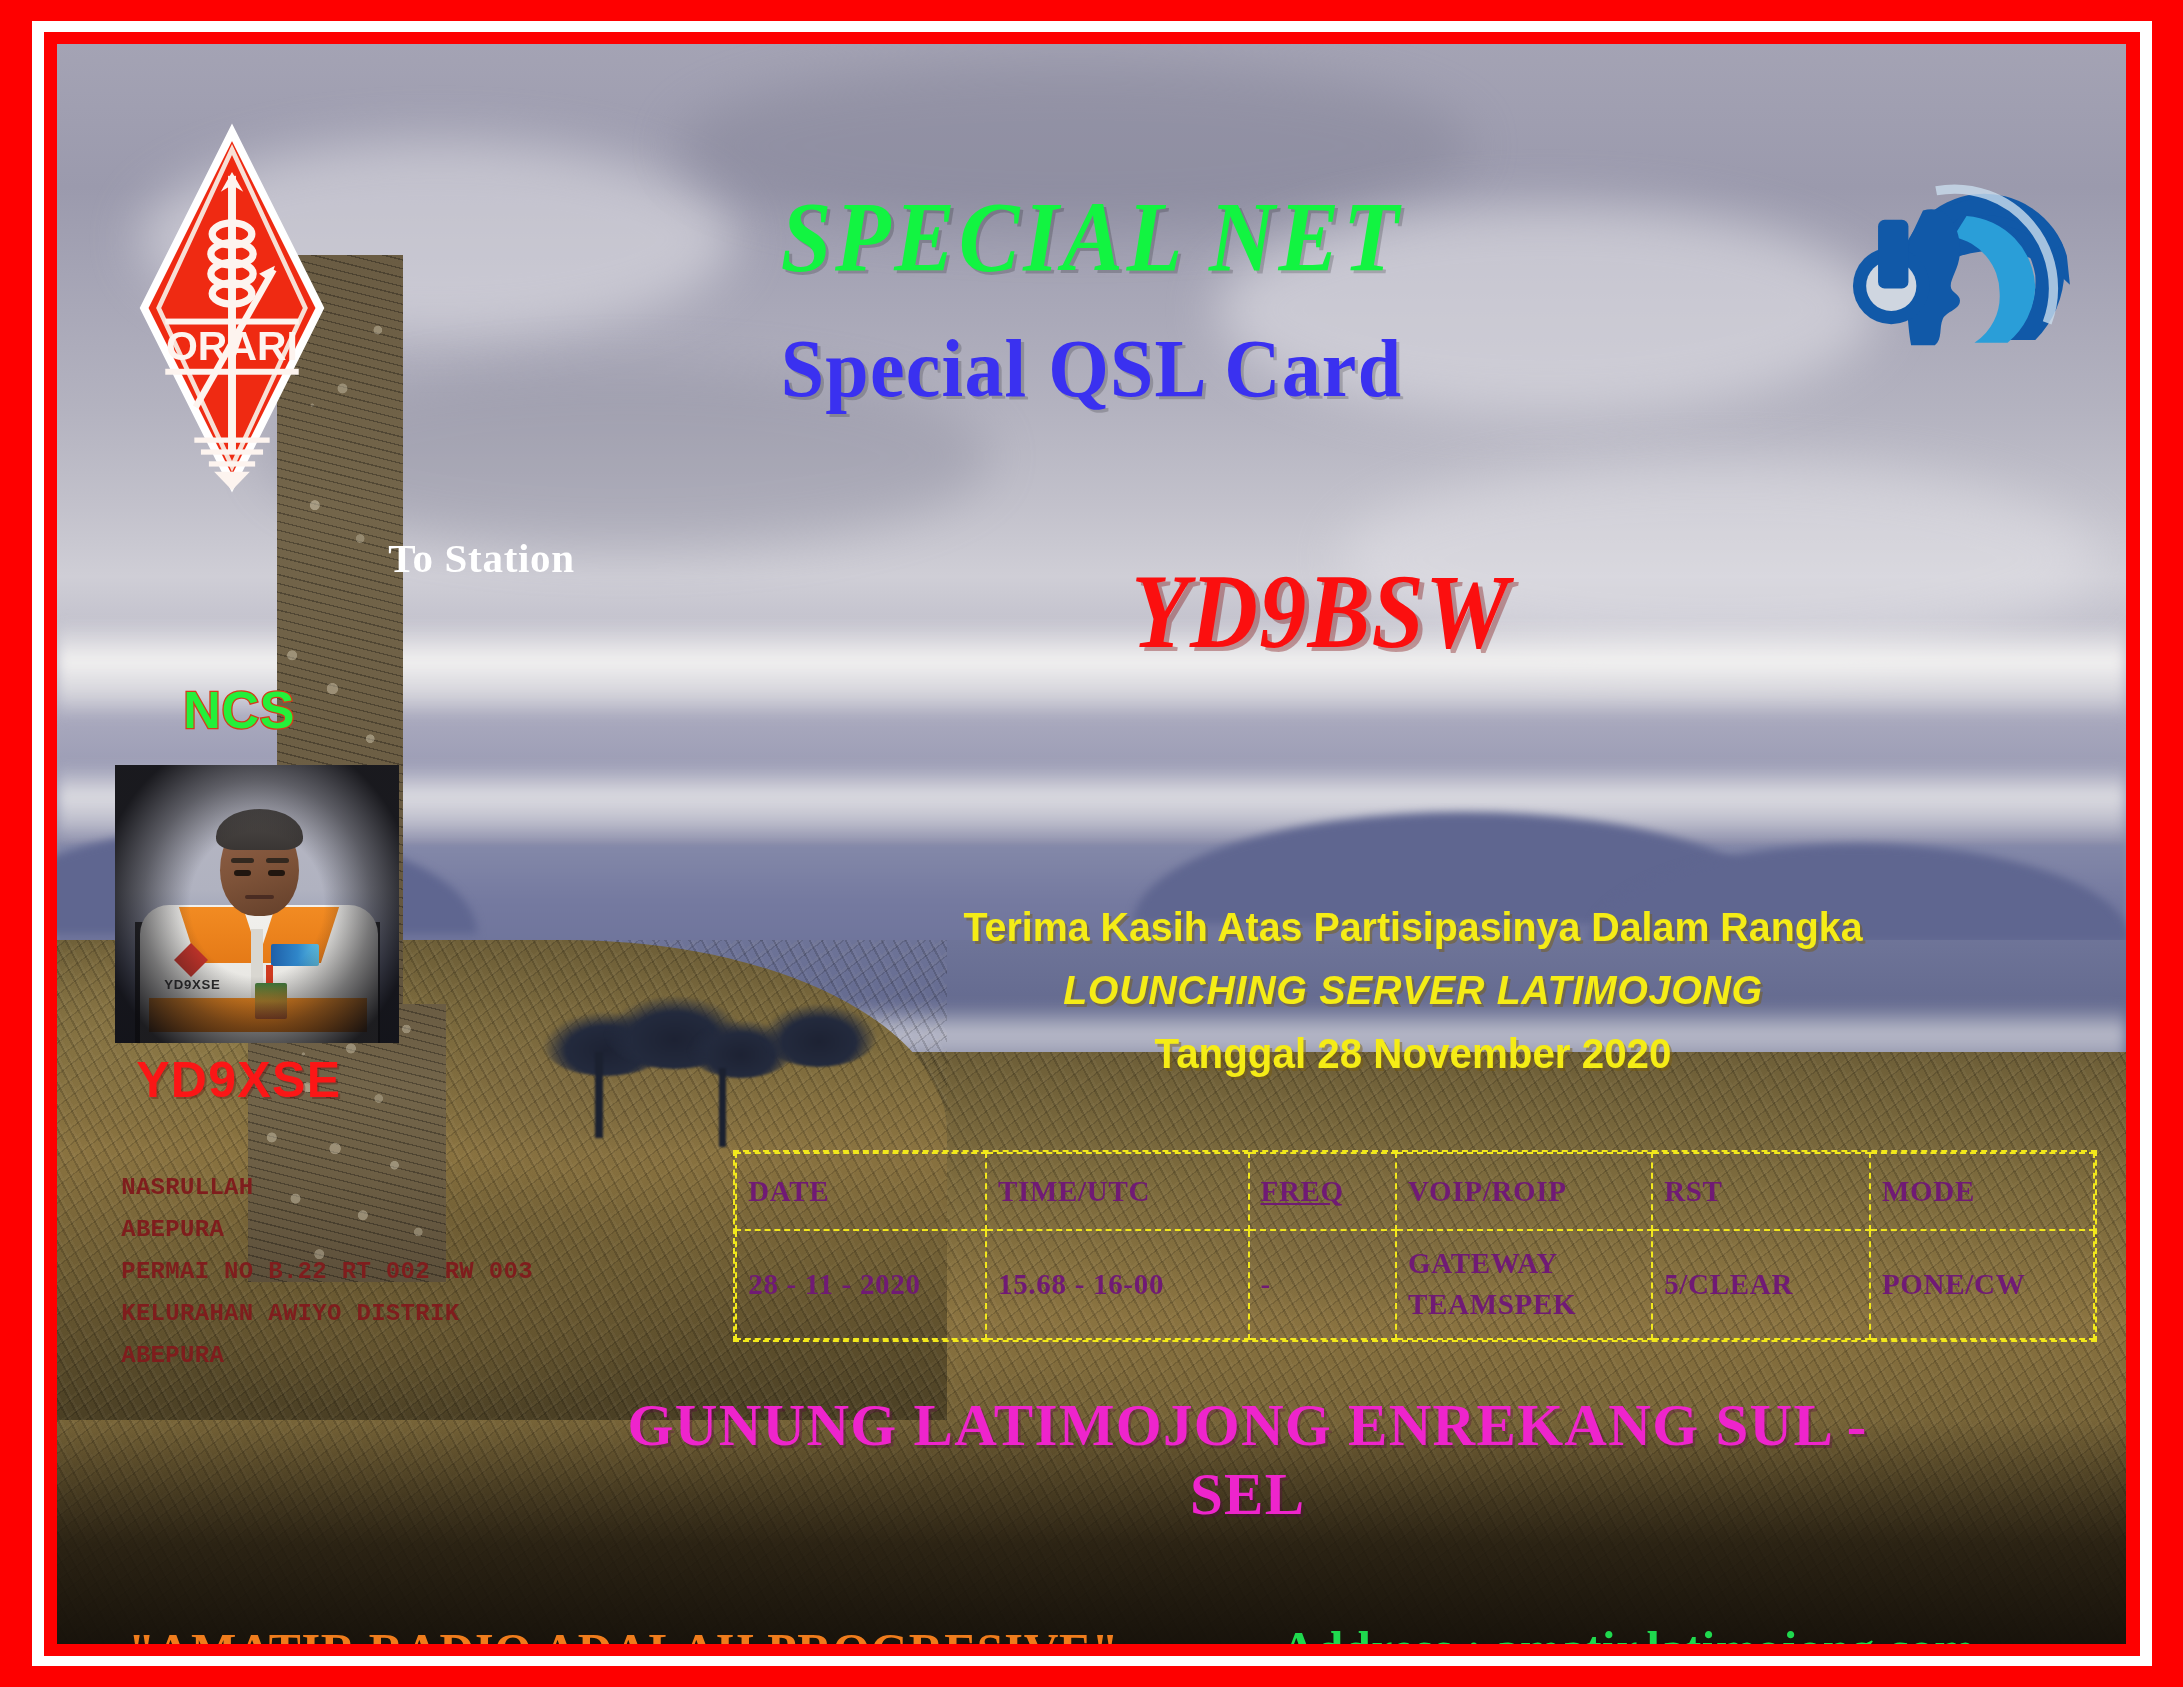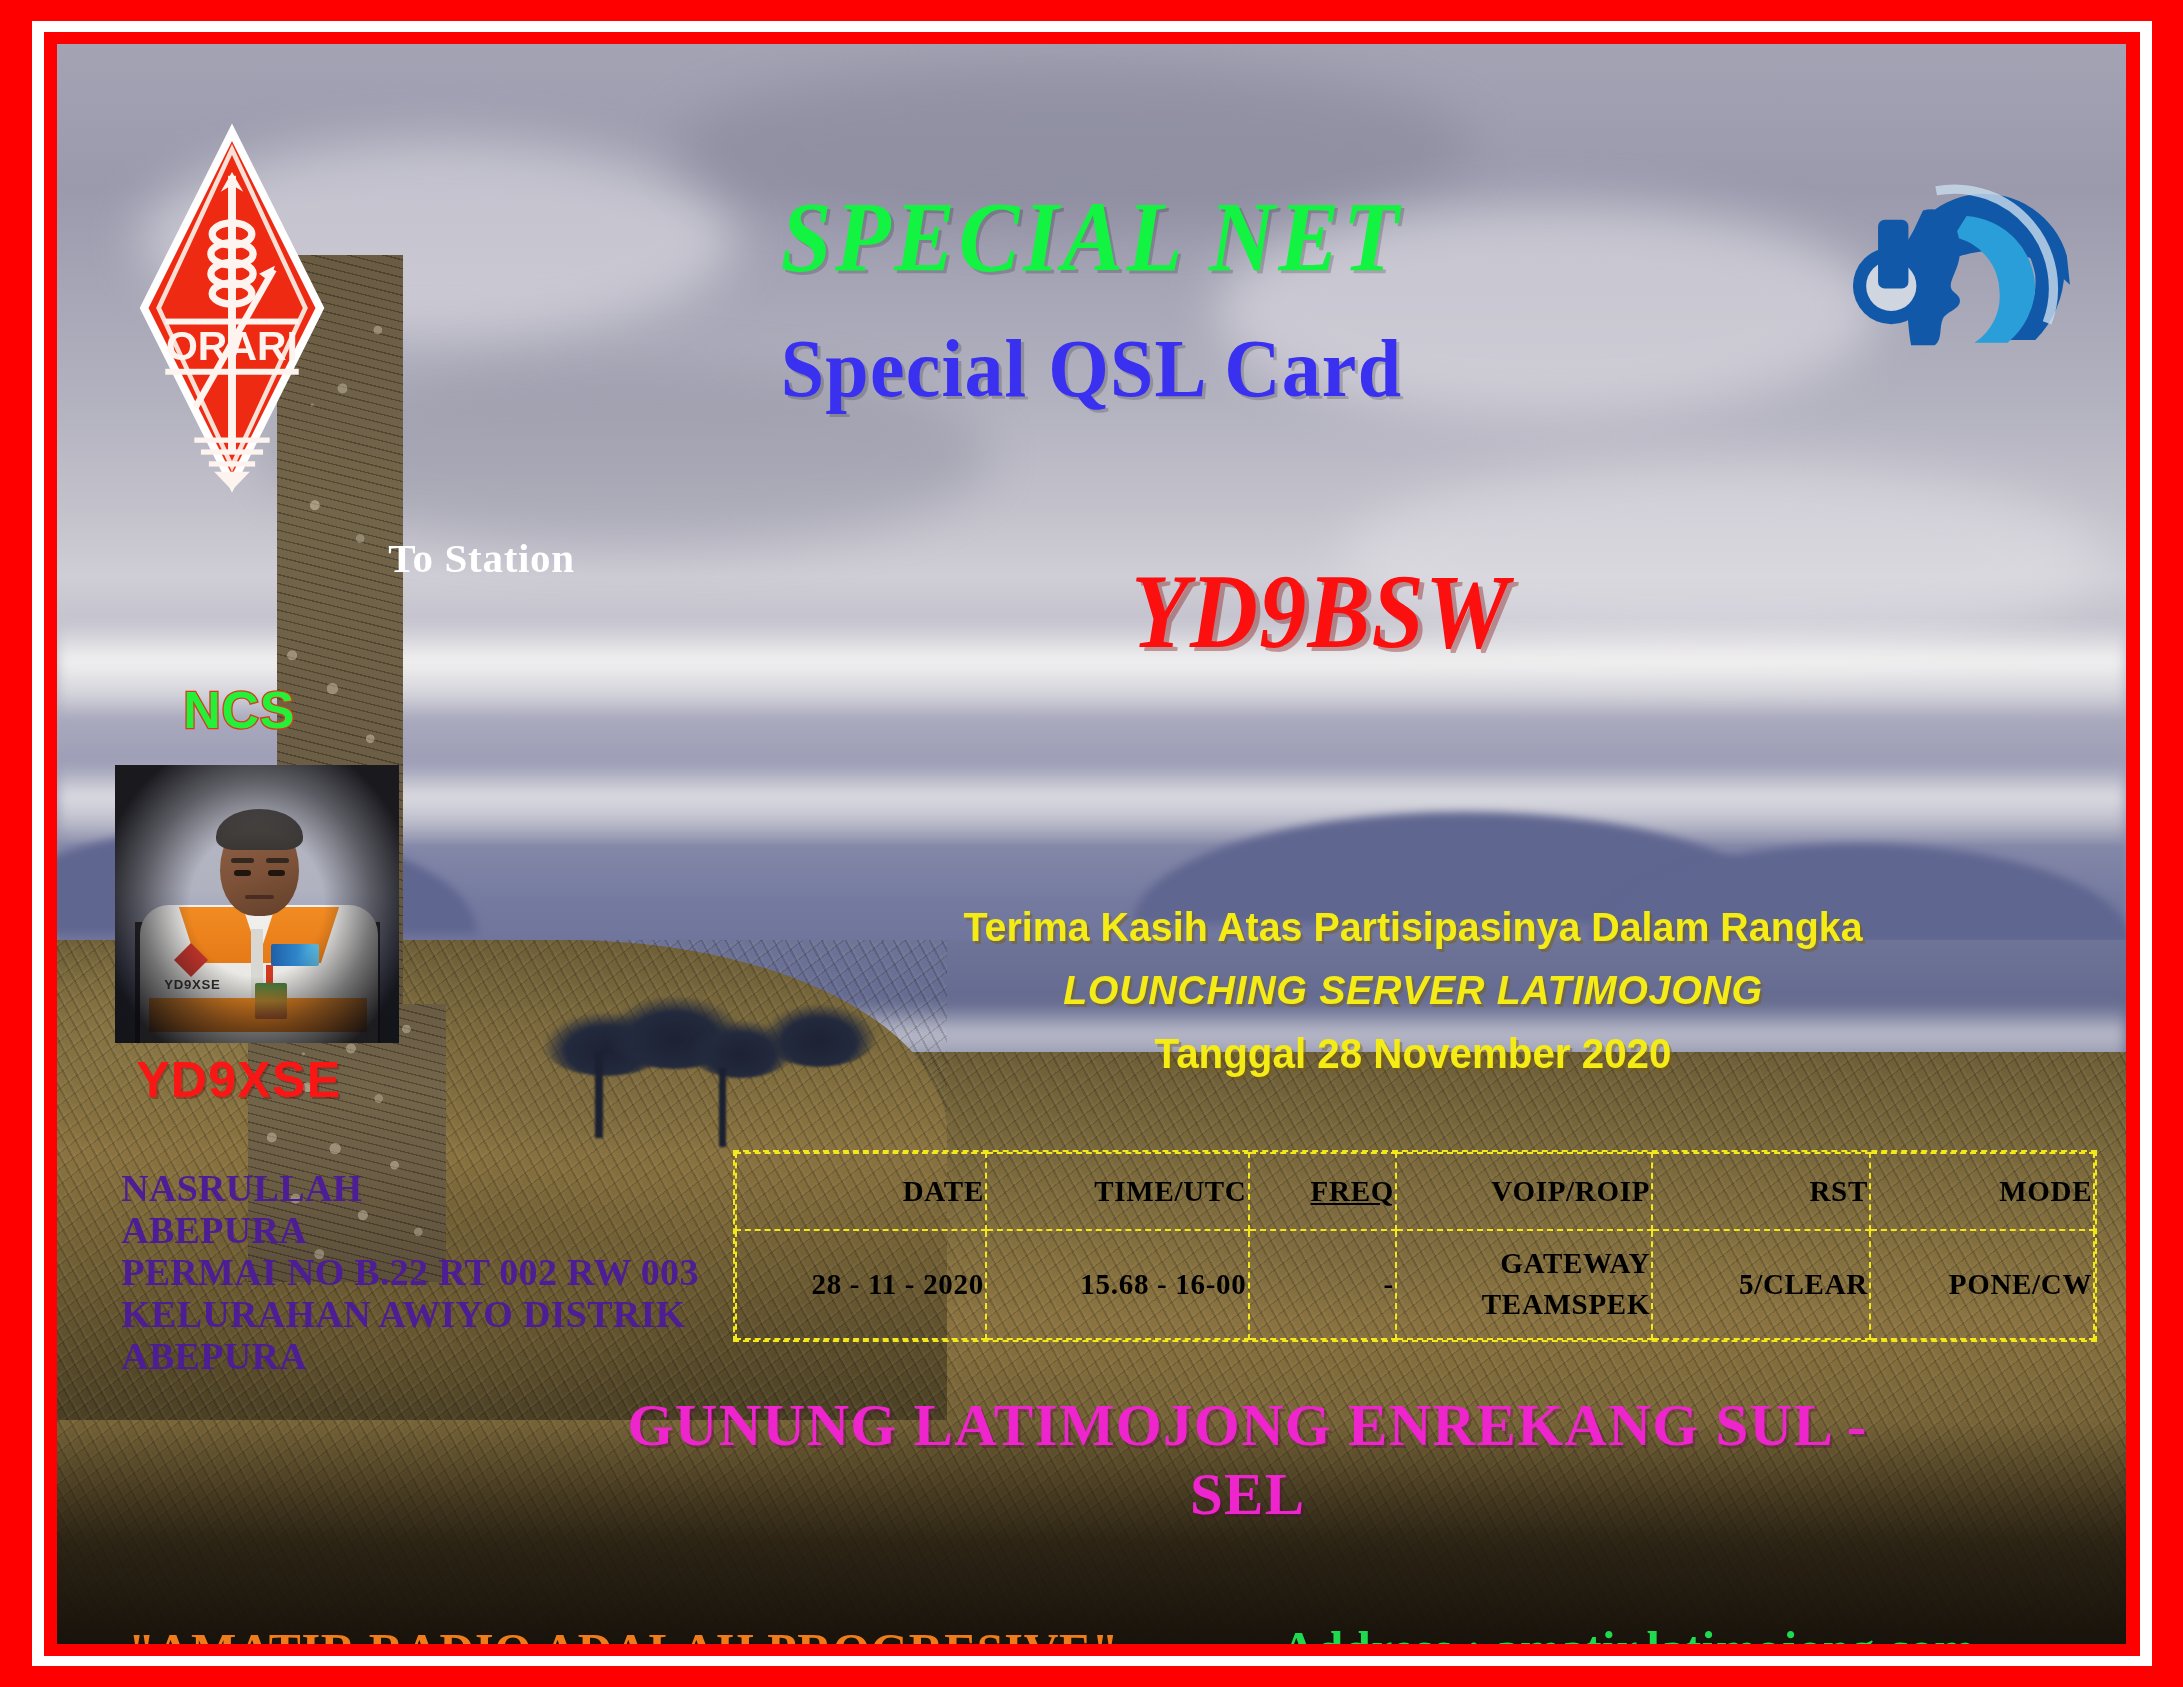--- a/index.html
+++ b/index.html
@@ -372,46 +372,46 @@
     text-shadow: 2px 2px 0 rgba(90,0,0,.3);
   }
 
   
   .address-block {
     position: absolute;
     left: 64px; top: 1123px;
     width: 569px;
   }
   .address-block .line {
-    font-family: Liberation Serif, serif;
-    font-weight: bold;
-    font-size: 38px;
+    font-family: Liberation Mono, monospace;
+    font-weight: bold;
+    font-size: 24px;
     line-height: 42px;
-    color: #4c1d95;
+    color: #7f1d1d;
     letter-spacing: 0.3px;
     white-space: nowrap;
   }
 
   
   .log-table {
     position: absolute;
     left: 676px; top: 1106px;
     width: 1364px; height: 192px;
     border: 2.6px dashed #f2e81c;
     box-sizing: border-box;
   }
   .log-table table {
     width: 100%; height: 100%;
     border-collapse: collapse;
     table-layout: fixed;
   }
   .log-table th, .log-table td {
     border: 2px dashed #f2e81c;
-    color: #000000;
-    text-align: right;
+    color: #701a75;
+    text-align: left;
     vertical-align: middle;
     font-family: "Liberation Serif", serif;
     font-weight: bold;
     letter-spacing: 0.7px;
     padding-left: 11px;
   }
   .log-table th { font-size: 29px; height: 73px; }
   .log-table td { font-size: 29px; line-height: 41px; }
   .log-table .c-date { width: 18.5%; }
   .log-table .c-time { width: 19.5%; }

